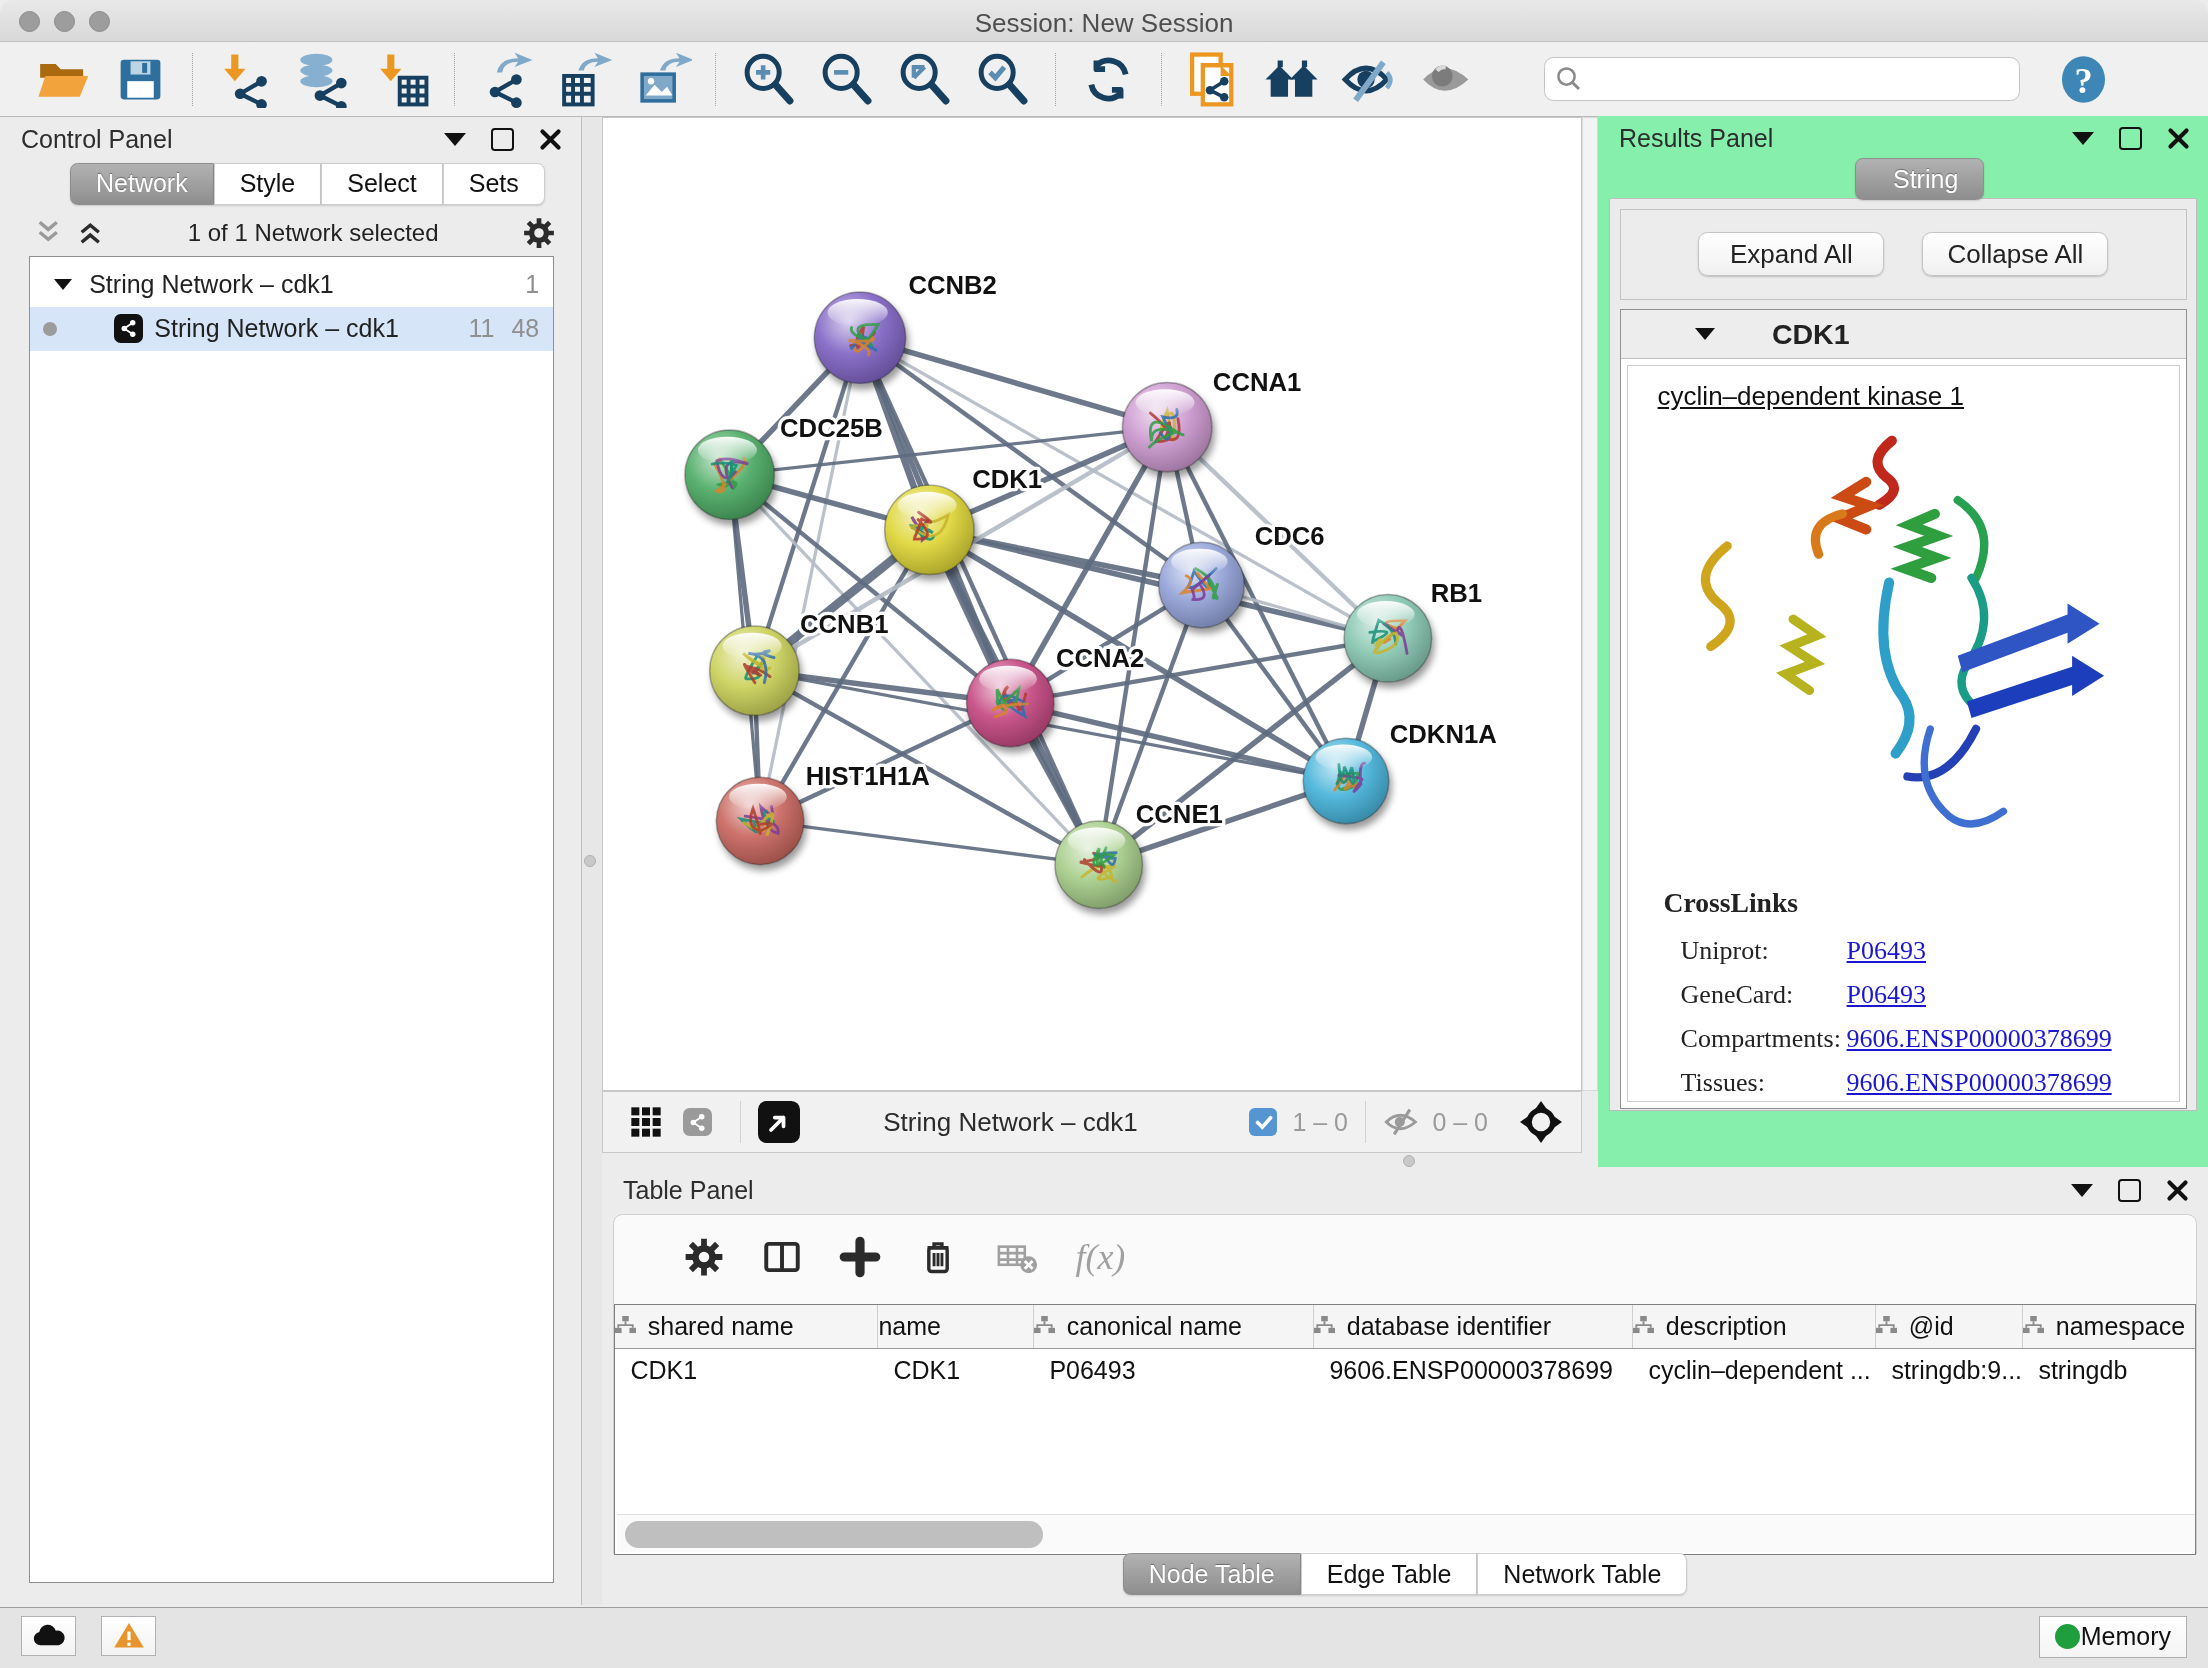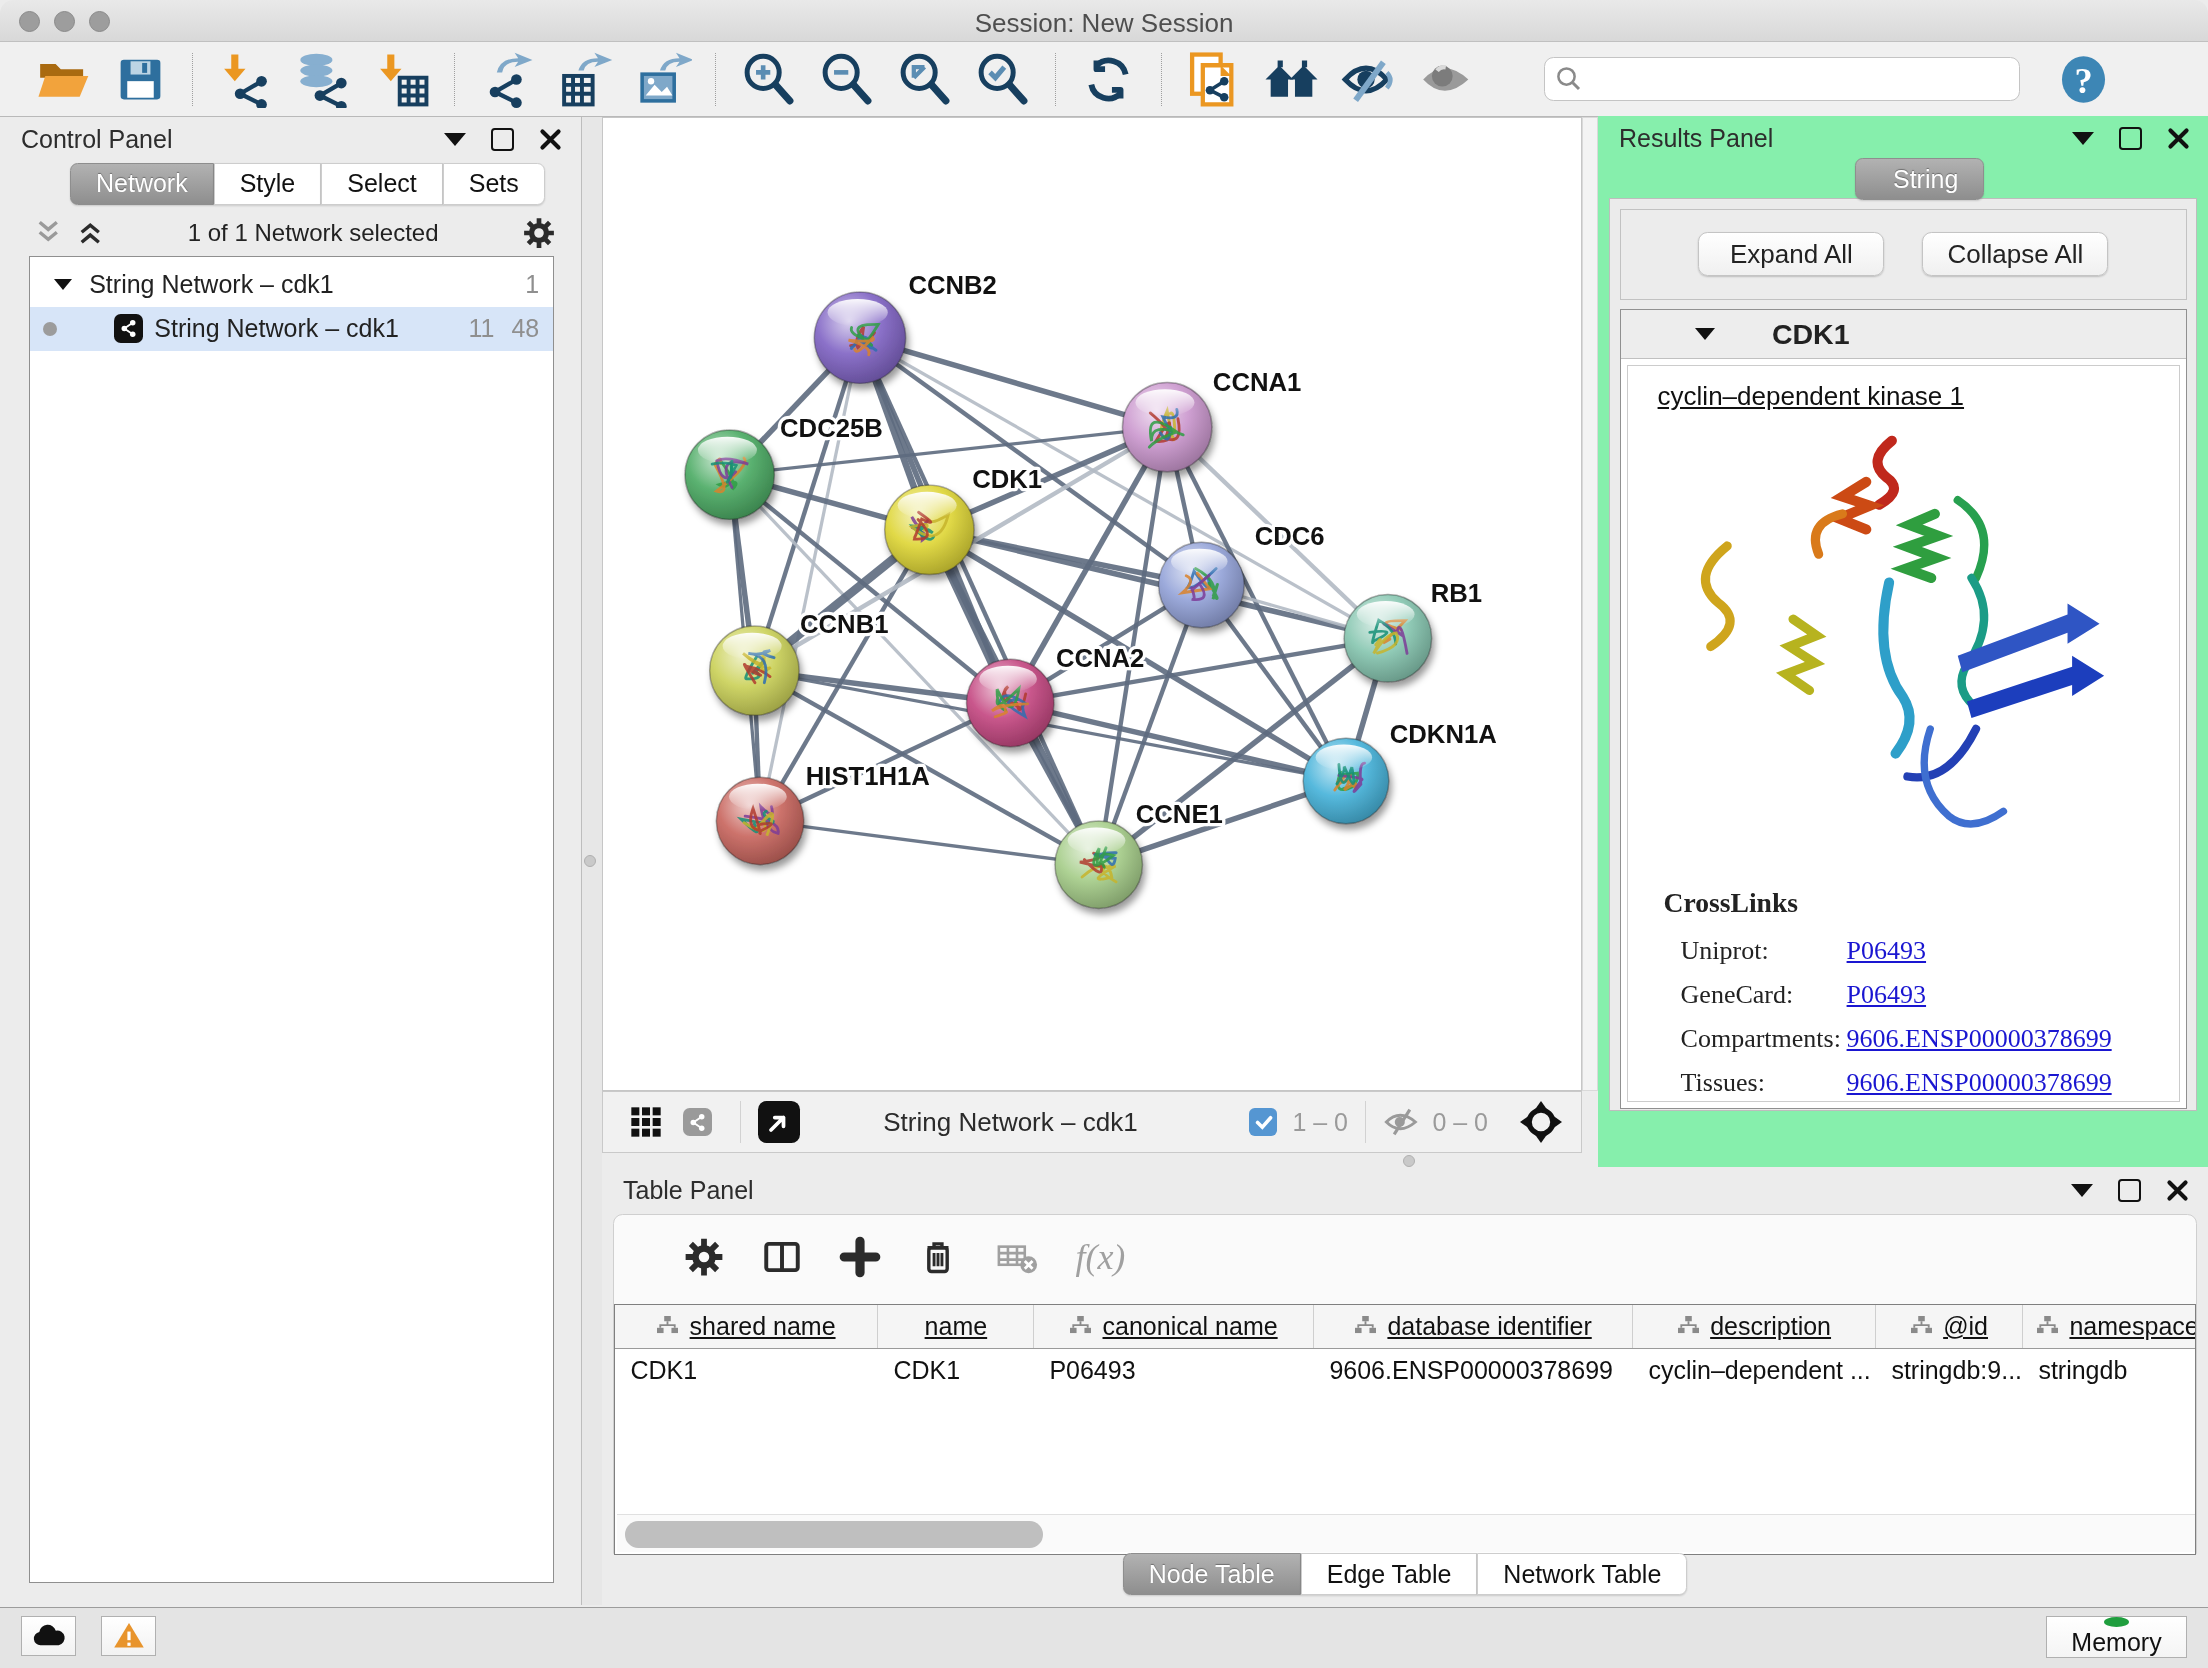--- a/index.html
+++ b/index.html
@@ -100,37 +100,37 @@
   .cl-row .cl-label { width:183px; padding-left:17px; }
   .cl-row a { color:#1a16d1; text-decoration:underline; }
   
   #table-panel { position:absolute; left:602px; top:1168px; width:1606px; height:439px; background:#ececec; }
   .tp-box { position:absolute; left:11.4px; top:46px; width:1584px; height:340px; background:#fafafa;
     border:1px solid #cfcfcf; border-radius:9.5px 9.5px 0 0;padding-left:33px; }
   .tp-icons { display:flex; align-items:center; gap:36px; height:84px; padding-left:36px; }
   .tp-table { position:absolute; left:0px; top:89px; width:1582px; height:251px; background:#fff;
     border:1.9px solid #7f7f7f; overflow:hidden; }
   .thead { display:flex; height:44px; background:#f5f5f5; border-bottom:1.9px solid #9a9a9a; }
-  .th { display:flex; align-items:center; justify-content:center; gap:11.4px; font-size:25px; color:#111;
-    border-right:1px solid #cfcfcf; flex:0 0 auto;text-decoration:underline; }
+  .th { display:flex; align-items:center; gap:11.4px; font-size:25px; color:#111;
+    border-right:1px solid #cfcfcf; flex:0 0 auto; }
   .trow { display:flex; height:42px; }
   .td { font-size:25px; color:#111; padding-left:15px; display:flex; align-items:center; flex:0 0 auto;
     white-space:nowrap; overflow:hidden; }
   .hscroll { position:absolute; left:1.9px; bottom:1.9px; width:1578px; height:38px; background:#fafafa;
     border-top:1px solid #e0e0e0; }
   .hthumb { position:absolute; left:7.6px; top:5.7px; width:418px; height:27px; background:#bfbfbf; border-radius:13.3px; }
   #bottom-tabs { position:absolute; left:0; top:385px; width:1606px; display:flex; justify-content:center; }
   
   #statusbar { position:absolute; left:0; top:1607px; width:2208px; height:61px; background:#e4e4e4;
     border-top:1.9px solid #9c9c9c; }
   .sb-btn { position:absolute; top:7.6px; width:55px; height:40px; background:linear-gradient(#ffffff,#f2f2f2);
     border:1.9px solid #b0b0b0; display:flex; align-items:center; justify-content:center; }
   #memory-btn { position:absolute; right:21px; top:7.6px; height:42px; min-width:141px;
     background:linear-gradient(#ffffff,#f4f4f4); border:1.9px solid #b0b0b0; display:flex;
-    align-items:center; justify-content:center; gap:1px; font-size:25px; color:#111; padding:0 15px;flex-direction:column; }
+    align-items:center; justify-content:center; gap:1px; font-size:25px; color:#111; padding:0 15px; }
   .green-dot { width:25px; height:25px; border-radius:50%; background:#1f9e3e; }
   
   text.nlabel { font-family:"Liberation Sans",sans-serif; font-size:27px; fill:#111;
     paint-order:stroke; stroke:#ffffff; stroke-width:7px; stroke-linejoin:round; }
 </style>
 </head>
 <body>
 
 <div class="titlebar">
   <div class="traffic t1"></div>

